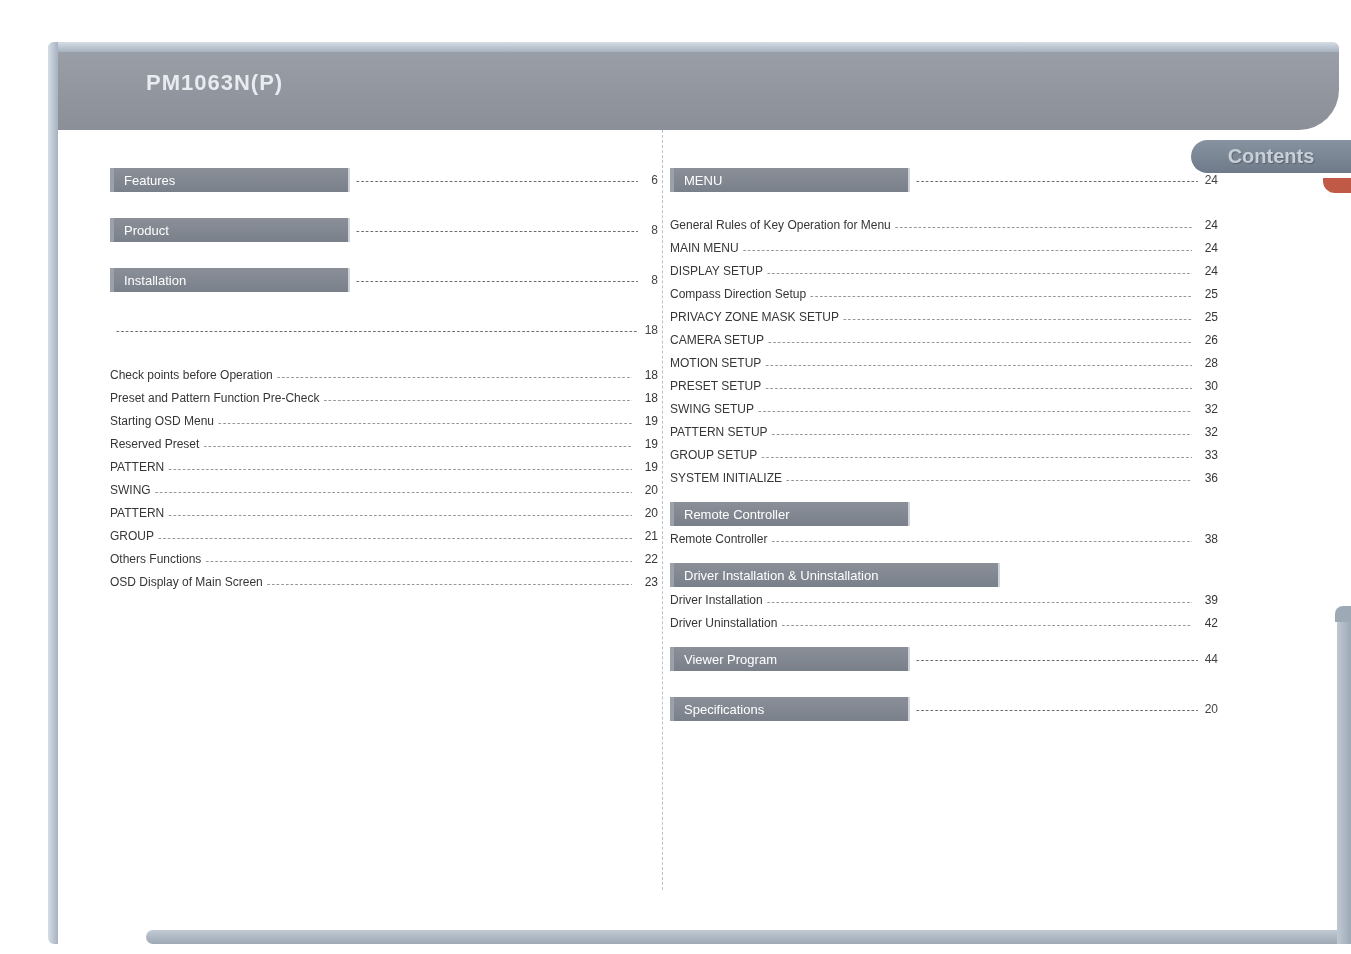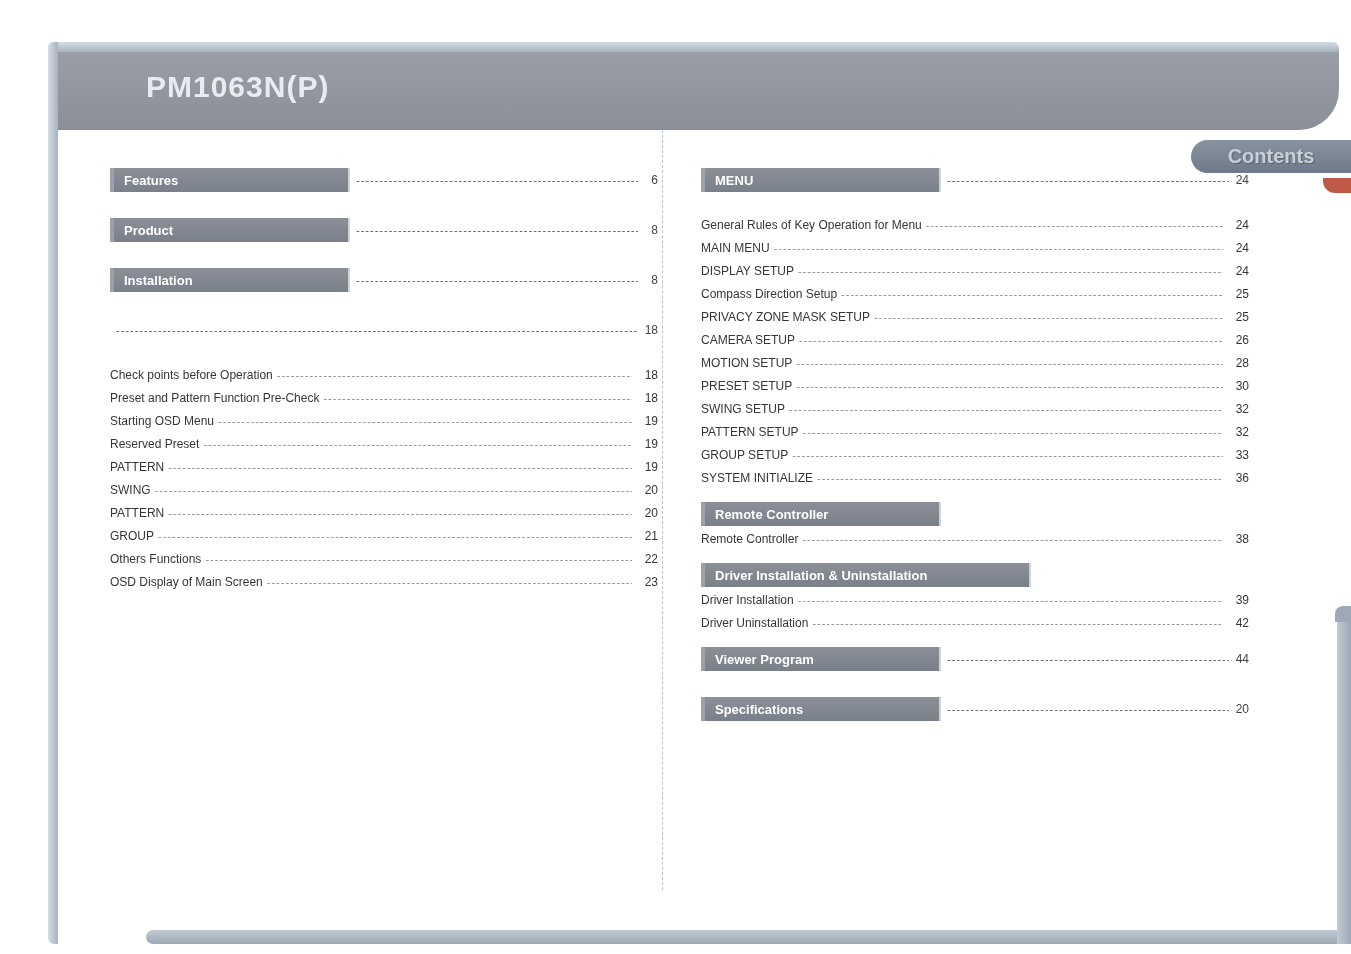--- a/index.html
+++ b/index.html
@@ -36,21 +36,21 @@
       right: 12px;
       height: 78px;
       background: linear-gradient(to bottom, #9a9ea6 0%, #8a8f98 100%);
       border-radius: 0 0 40px 0;
     }
     .header-title {
       position: absolute;
       top: 70px;
       left: 146px;
       color: #e8ebef;
-      font-size: 30px;
+      font-size: 22px;
       font-weight: bold;
       letter-spacing: 1px;
     }
     .contents-tab {
       position: absolute;
       top: 140px;
       right: 0;
       width: 160px;
       height: 33px;
       background: linear-gradient(to bottom, #8893a1, #6e7a89);
@@ -75,21 +75,21 @@
     }
     .left-column {
       position: absolute;
       top: 168px;
       left: 110px;
       width: 548px;
     }
     .right-column {
       position: absolute;
       top: 168px;
-      left: 701px;
+      left: 670px;
       width: 548px;
     }
     .divider-line {
       position: absolute;
       top: 130px;
       left: 662px;
       width: 1px;
       height: 760px;
       border-left: 1px dashed #b8c2ce;
     }
@@ -100,21 +100,21 @@
       height: 24px;
     }
     .section-bar.big-gap { margin-bottom: 26px; }
     .section-bar.compact { margin-bottom: 6px; }
     .section-title {
       background: linear-gradient(to bottom, #8a8f98, #7a808a);
       border-left: 4px solid #9aa1aa;
       border-right: 2px solid #d0d5db;
       color: #fff;
       font-size: 13px;
-      font-weight: bold;
+      font-weight: normal;
       padding: 5px 10px;
       min-width: 240px;
       height: 24px;
       display: flex;
       align-items: center;
     }
     .section-leader {
       flex: 1;
       overflow: hidden;
       white-space: nowrap;
@@ -124,21 +124,21 @@
       padding: 0 6px;
     }
     .section-page {
       color: #444;
       font-size: 12px;
       min-width: 20px;
       text-align: right;
     }
     .toc-entry {
       display: flex;
-      align-items: center;
+      align-items: flex-end;
       margin-bottom: 9px;
       font-size: 12px;
       color: #363636;
     }
     .toc-label { white-space: nowrap; padding-right: 4px; }
     .toc-leader {
       flex: 1;
       overflow: hidden;
       white-space: nowrap;
       letter-spacing: 1px;

